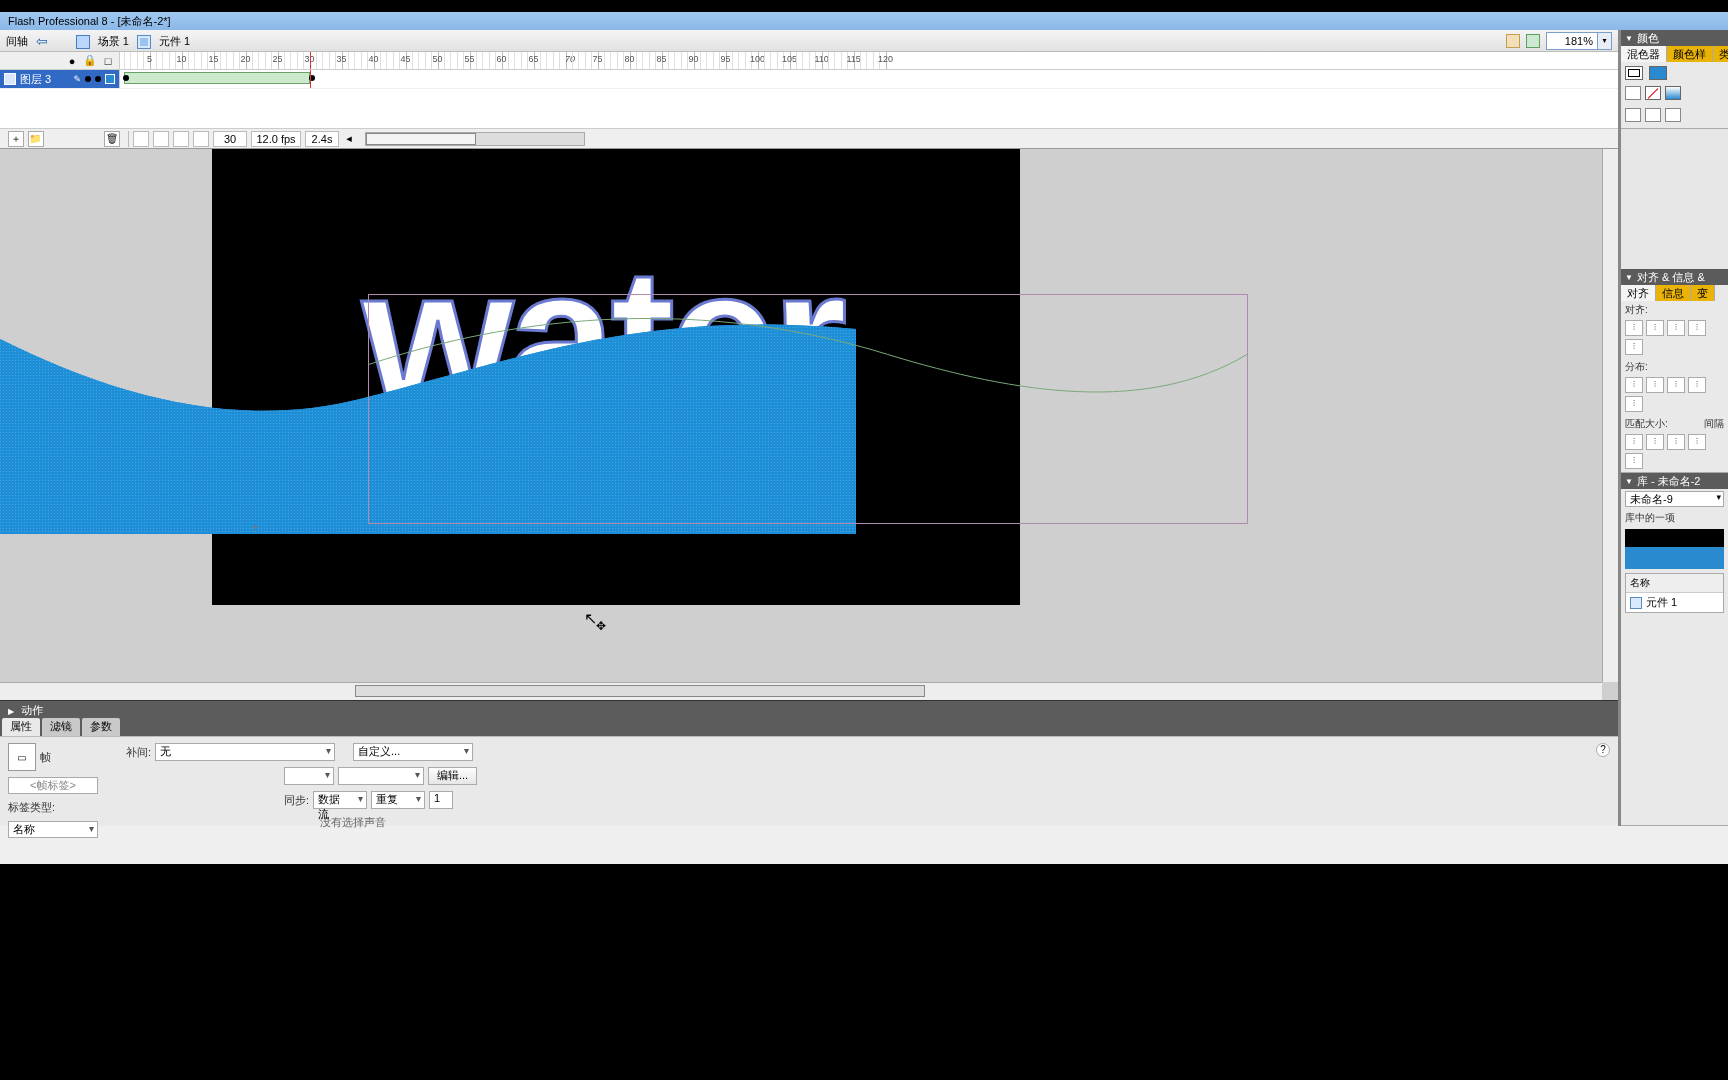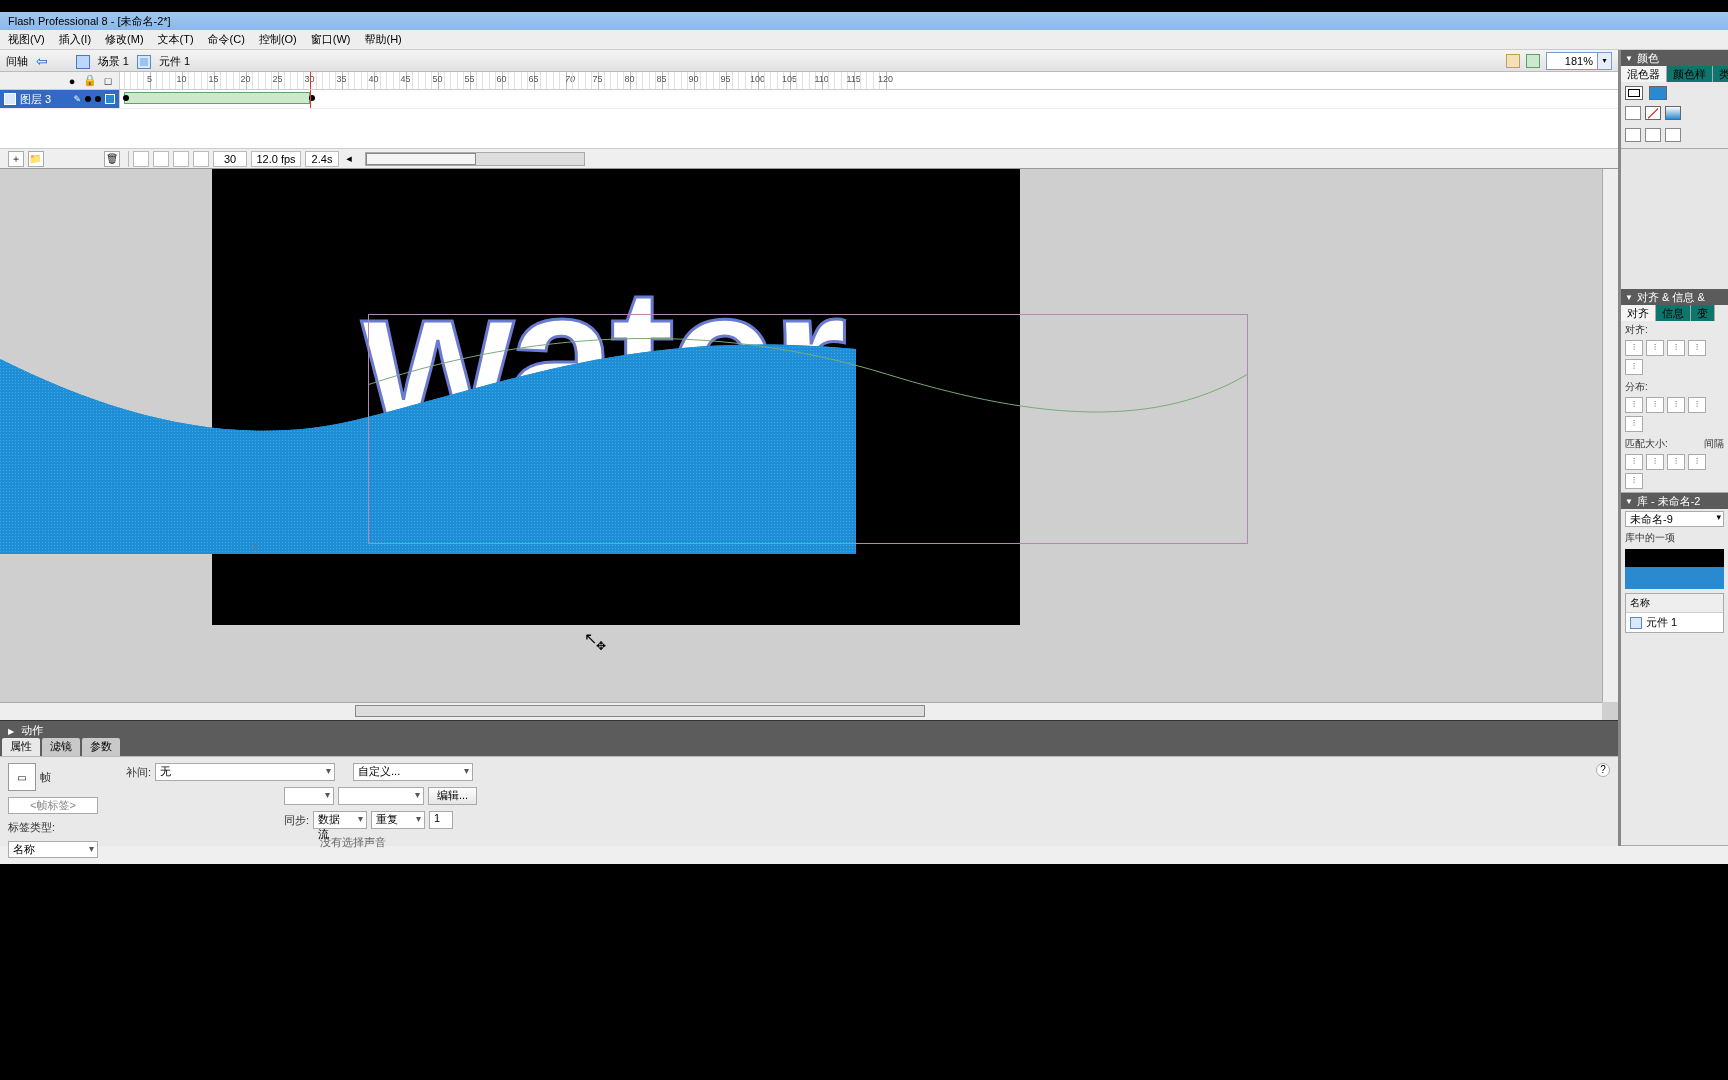--- a/index.html
+++ b/index.html
@@ -69,21 +69,21 @@
 .prop-label { font-size:11px; color:#333; }
 .prop-input { height:18px; border:1px solid #aaa; background:#fff; padding:0 4px; font-size:11px; }
 .prop-select { height:18px; border:1px solid #aaa; background:#fff; padding:0 18px 0 4px; font-size:11px; position:relative;}
 .prop-select::after{content:"▾"; position:absolute; right:3px; top:1px; font-size:10px; color:#555;}
 .prop-btn { height:18px; border:1px solid #aaa; background:linear-gradient(#fdfdfd,#e6e6e6); padding:0 8px; font-size:11px;}
 .frame-badge { width:28px; height:28px; border:1px solid #999; background:#fff; display:flex; flex-direction:column; align-items:center; justify-content:center; font-size:10px;}
 .panel-head { height:16px; background:#5b5b5b; color:#fff; display:flex; align-items:center; padding:0 4px; font-size:11px;}
 .panel-head .tri { margin-right:4px; font-size:8px;}
 .panel-body { background:#e9e9e9; border-bottom:1px solid #aaa; }
 .color-tabs { display:flex; height:16px; }
-.color-tab { flex:0 0 auto; padding:1px 6px; background:#0f766e; border-right:1px solid #aaa; font-size:10px;}
+.color-tab { flex:0 0 auto; padding:1px 6px; background:#eab308; border-right:1px solid #aaa; font-size:10px;}
 .color-tab.active{ background:#f4f4f4; }
 .swatch-row { display:flex; gap:6px; padding:4px; }
 .sw { width:18px; height:14px; border:1px solid #666; }
 .sw.stroke { background:#fff; position:relative;}
 .sw.stroke::after{content:"";position:absolute;inset:2px;border:1px solid #000;}
 .sw.fill { background:#2a8ad0; }
 .sw.none { background:#fff; position:relative;}
 .sw.none::after{content:"";position:absolute;left:0;top:50%;right:0;border-top:1px solid #d00;transform:rotate(-45deg);}
 .sw.grad { background:linear-gradient(#fff,#2a8ad0);}
 .mini-ico-row { display:flex; gap:4px; padding:2px 4px 6px;}
@@ -104,30 +104,20 @@
 </style>
 </head>
 <body>
 
 <div class="shell">
 
   <div class="titlebar">
     <span>Flash Professional 8 - [未命名-2*]</span>
   </div>
 
-  <div class="menubar">
-    <span>视图(V)</span>
-    <span>插入(I)</span>
-    <span>修改(M)</span>
-    <span>文本(T)</span>
-    <span>命令(C)</span>
-    <span>控制(O)</span>
-    <span>窗口(W)</span>
-    <span>帮助(H)</span>
-  </div>
 
 
   <div class="main-row">
     <div class="left-col">
 
       <div class="scene-bar">
         <div class="scene-left">
           <span>间轴</span>
           <span style="color:#1a5fb4;font-size:14px;">⇦</span>
           <span style="width:12px"></span>

